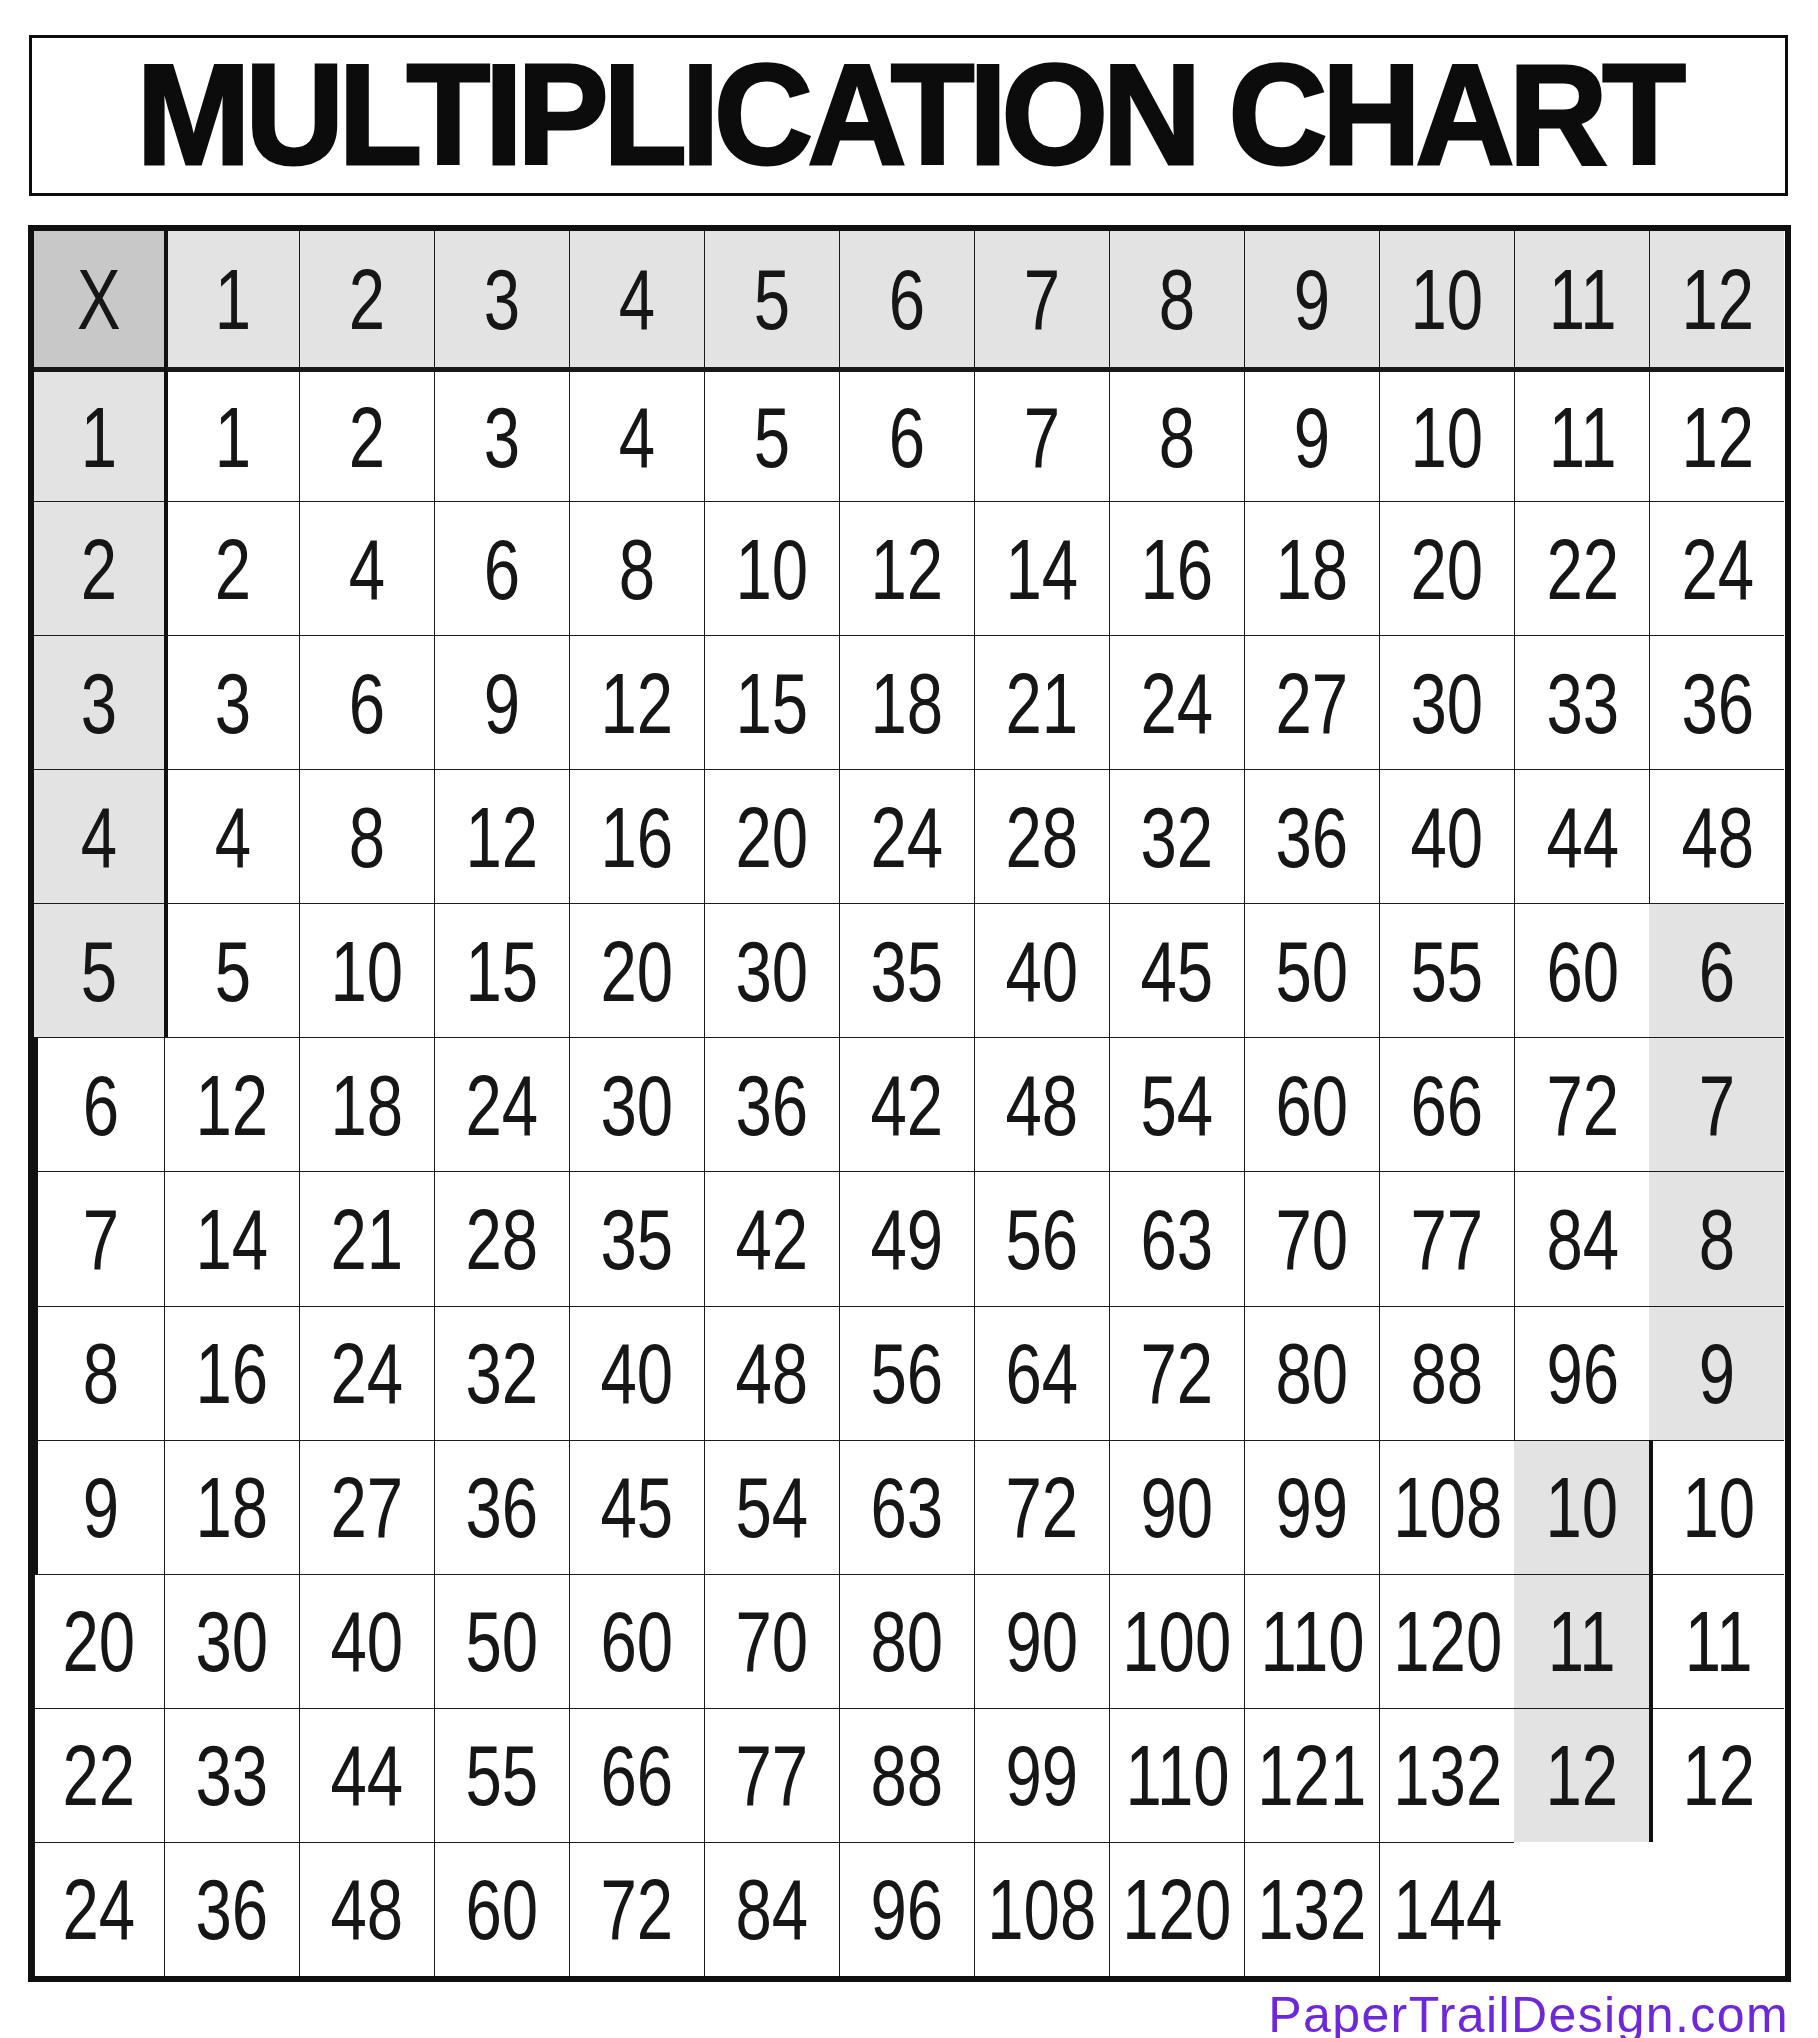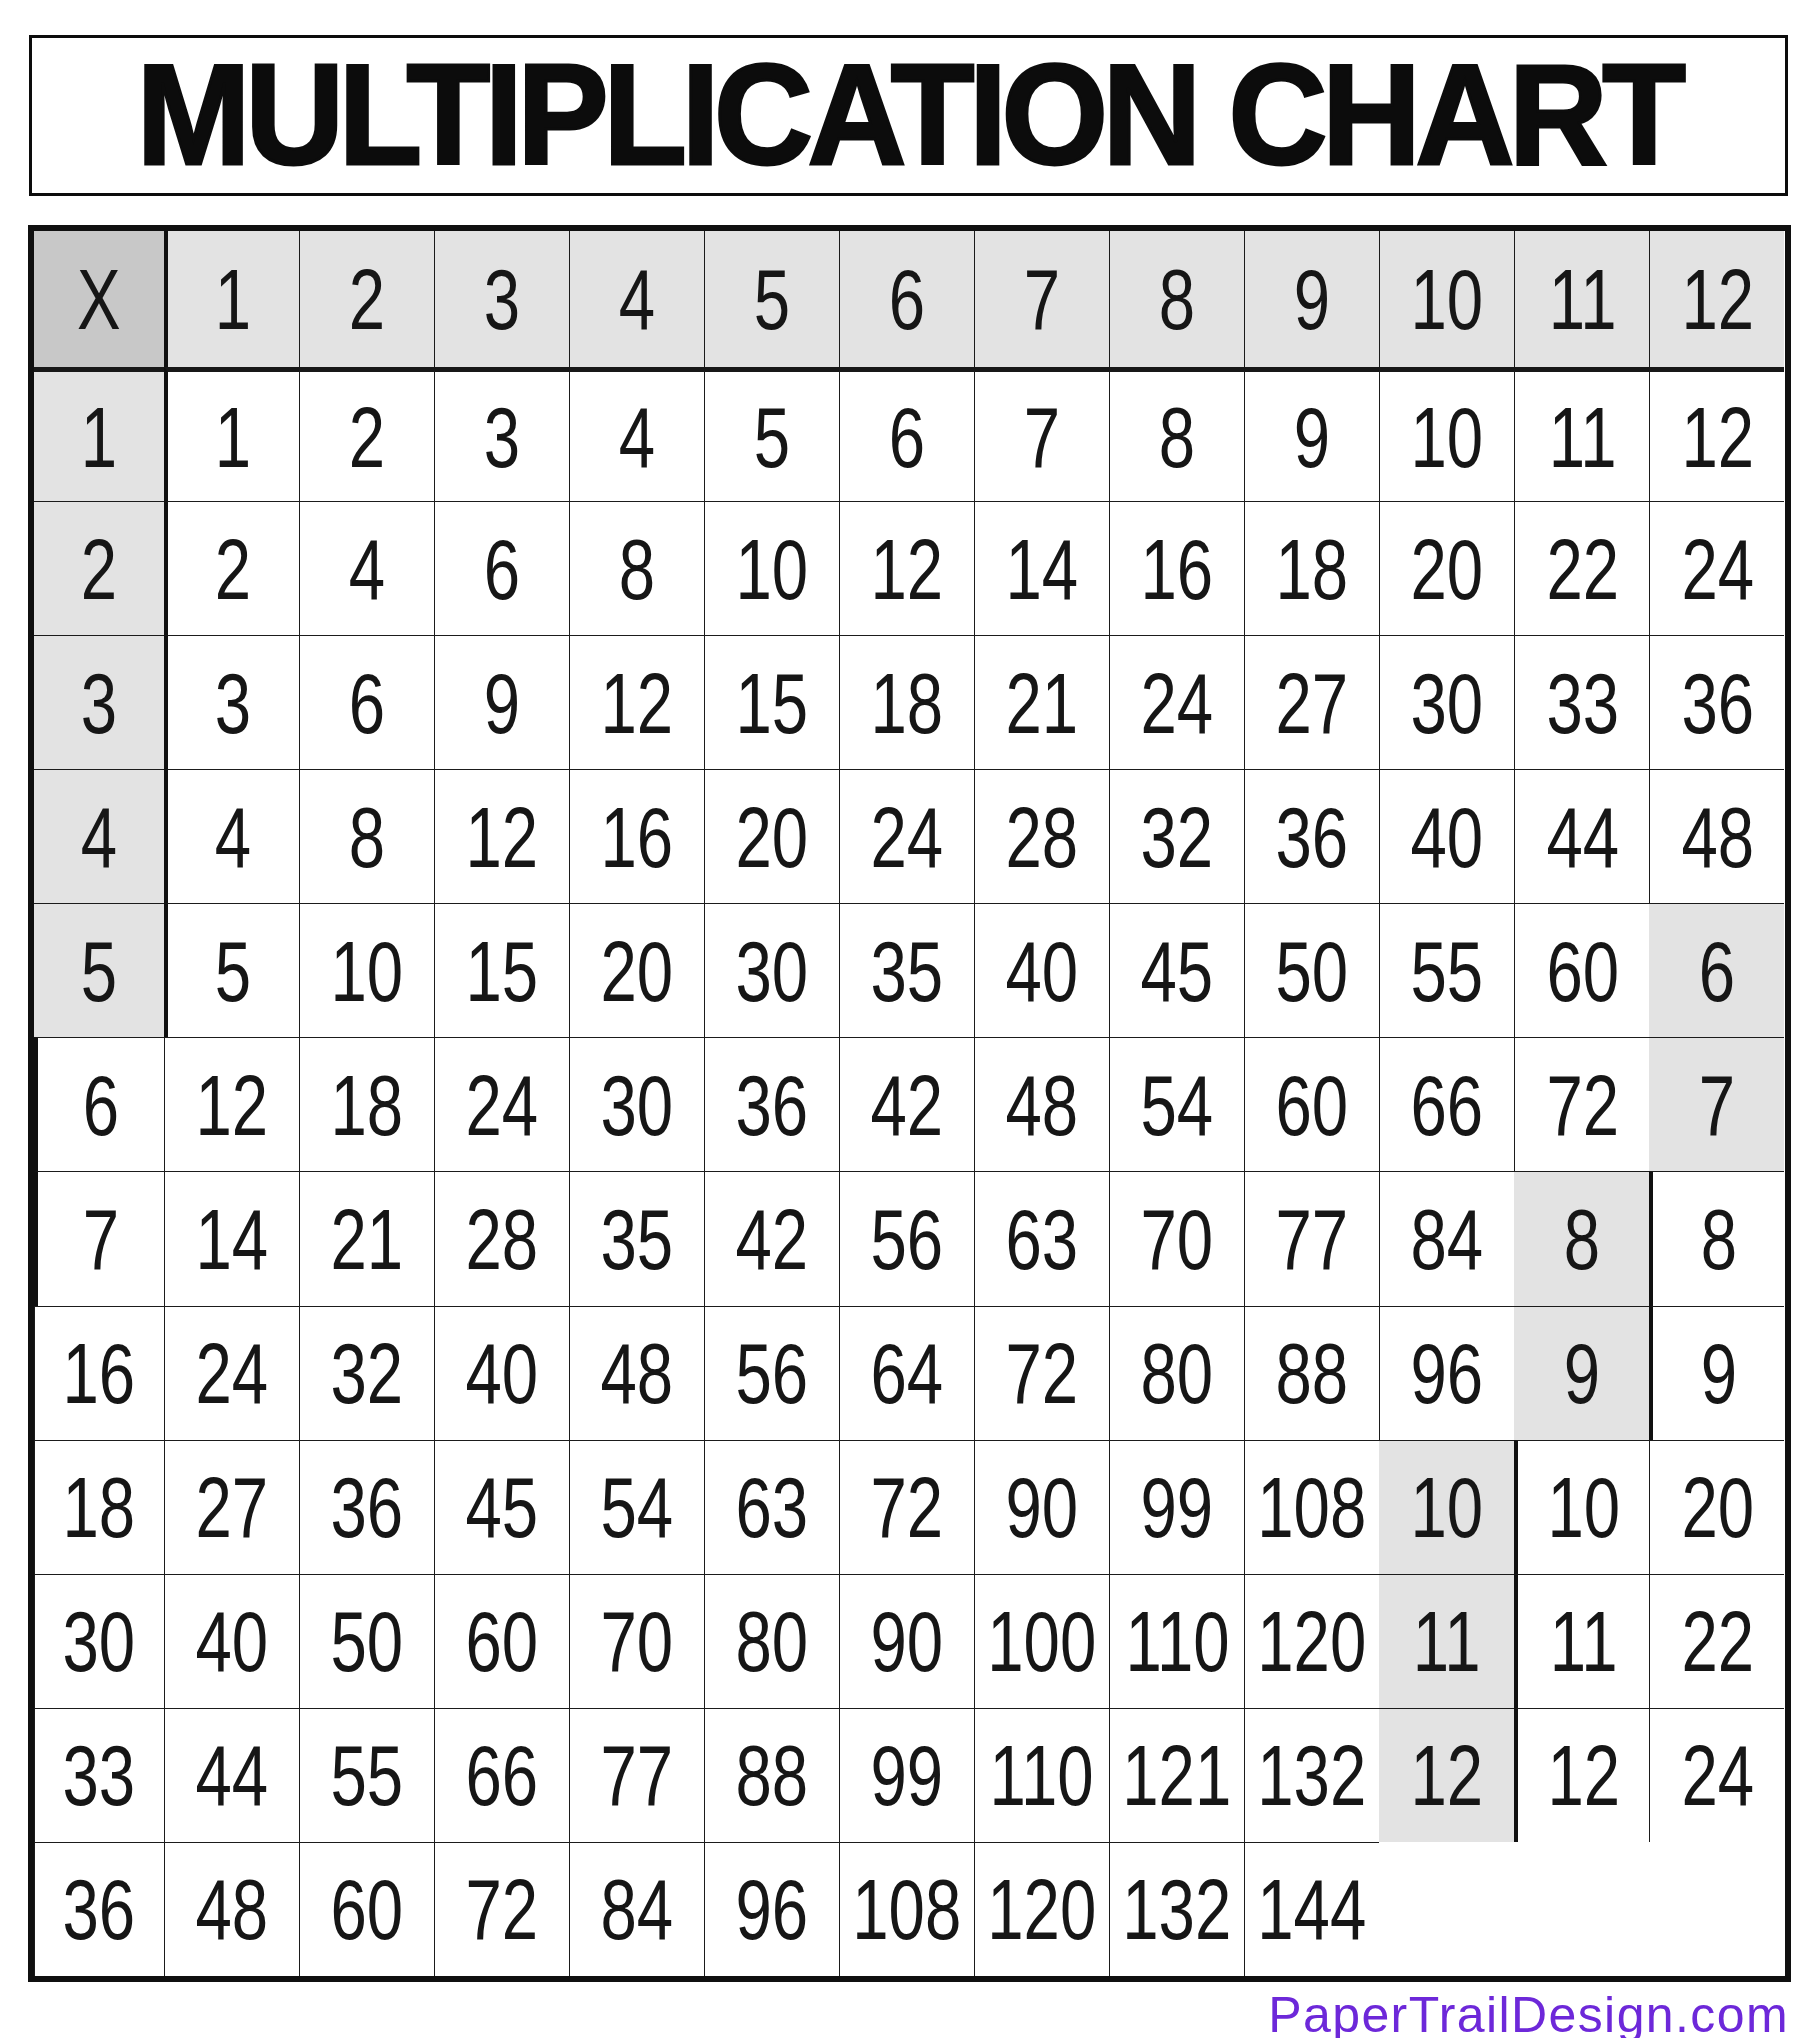--- a/index.html
+++ b/index.html
@@ -374,20 +374,23 @@
     <div class="cell value">
       <span>28</span>
     </div>
     <div class="cell value">
       <span>35</span>
     </div>
     <div class="cell value">
       <span>42</span>
     </div>
     <div class="cell value">
+      <span>49</span>
+    </div>
+    <div class="cell value">
       <span>56</span>
     </div>
     <div class="cell value">
       <span>63</span>
     </div>
     <div class="cell value">
       <span>70</span>
     </div>
     <div class="cell value">
       <span>77</span>

